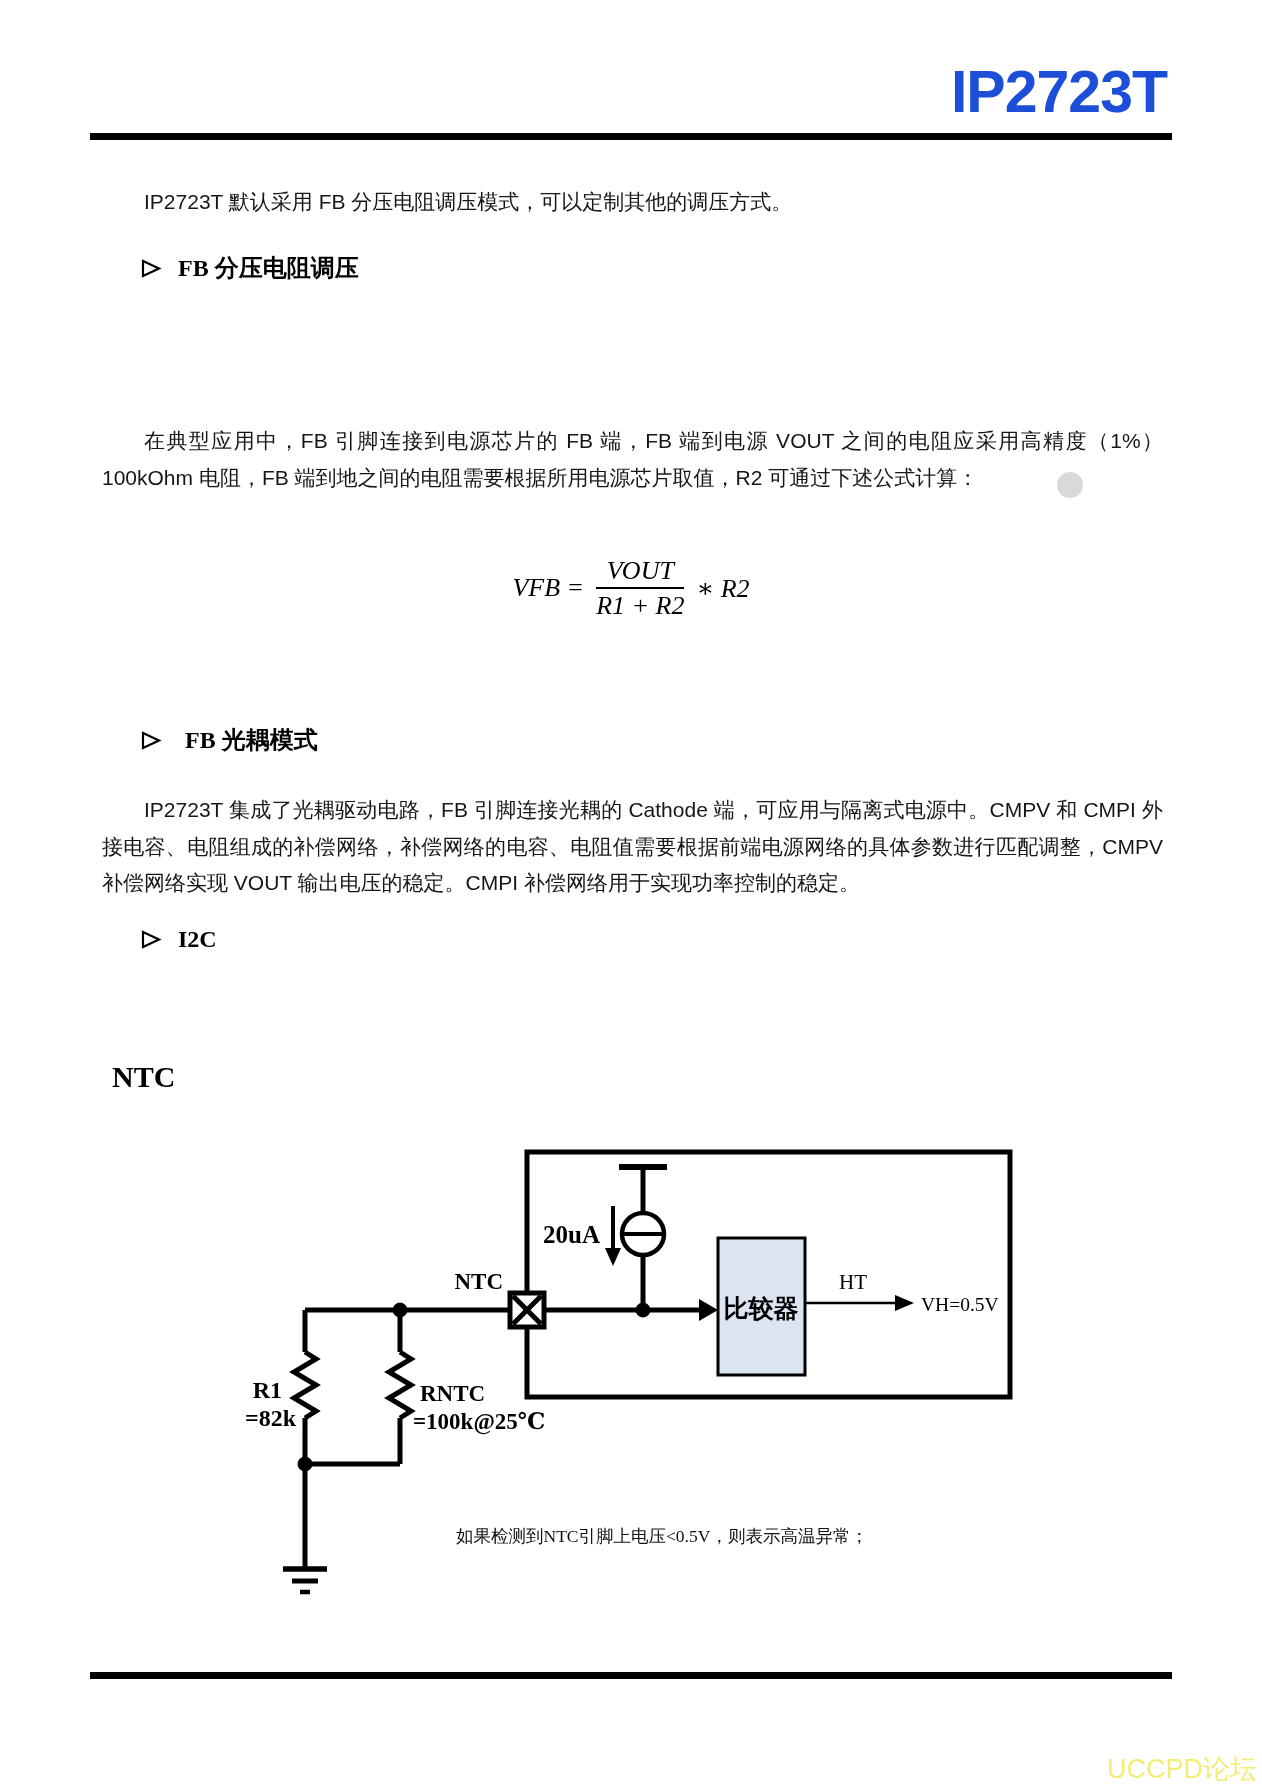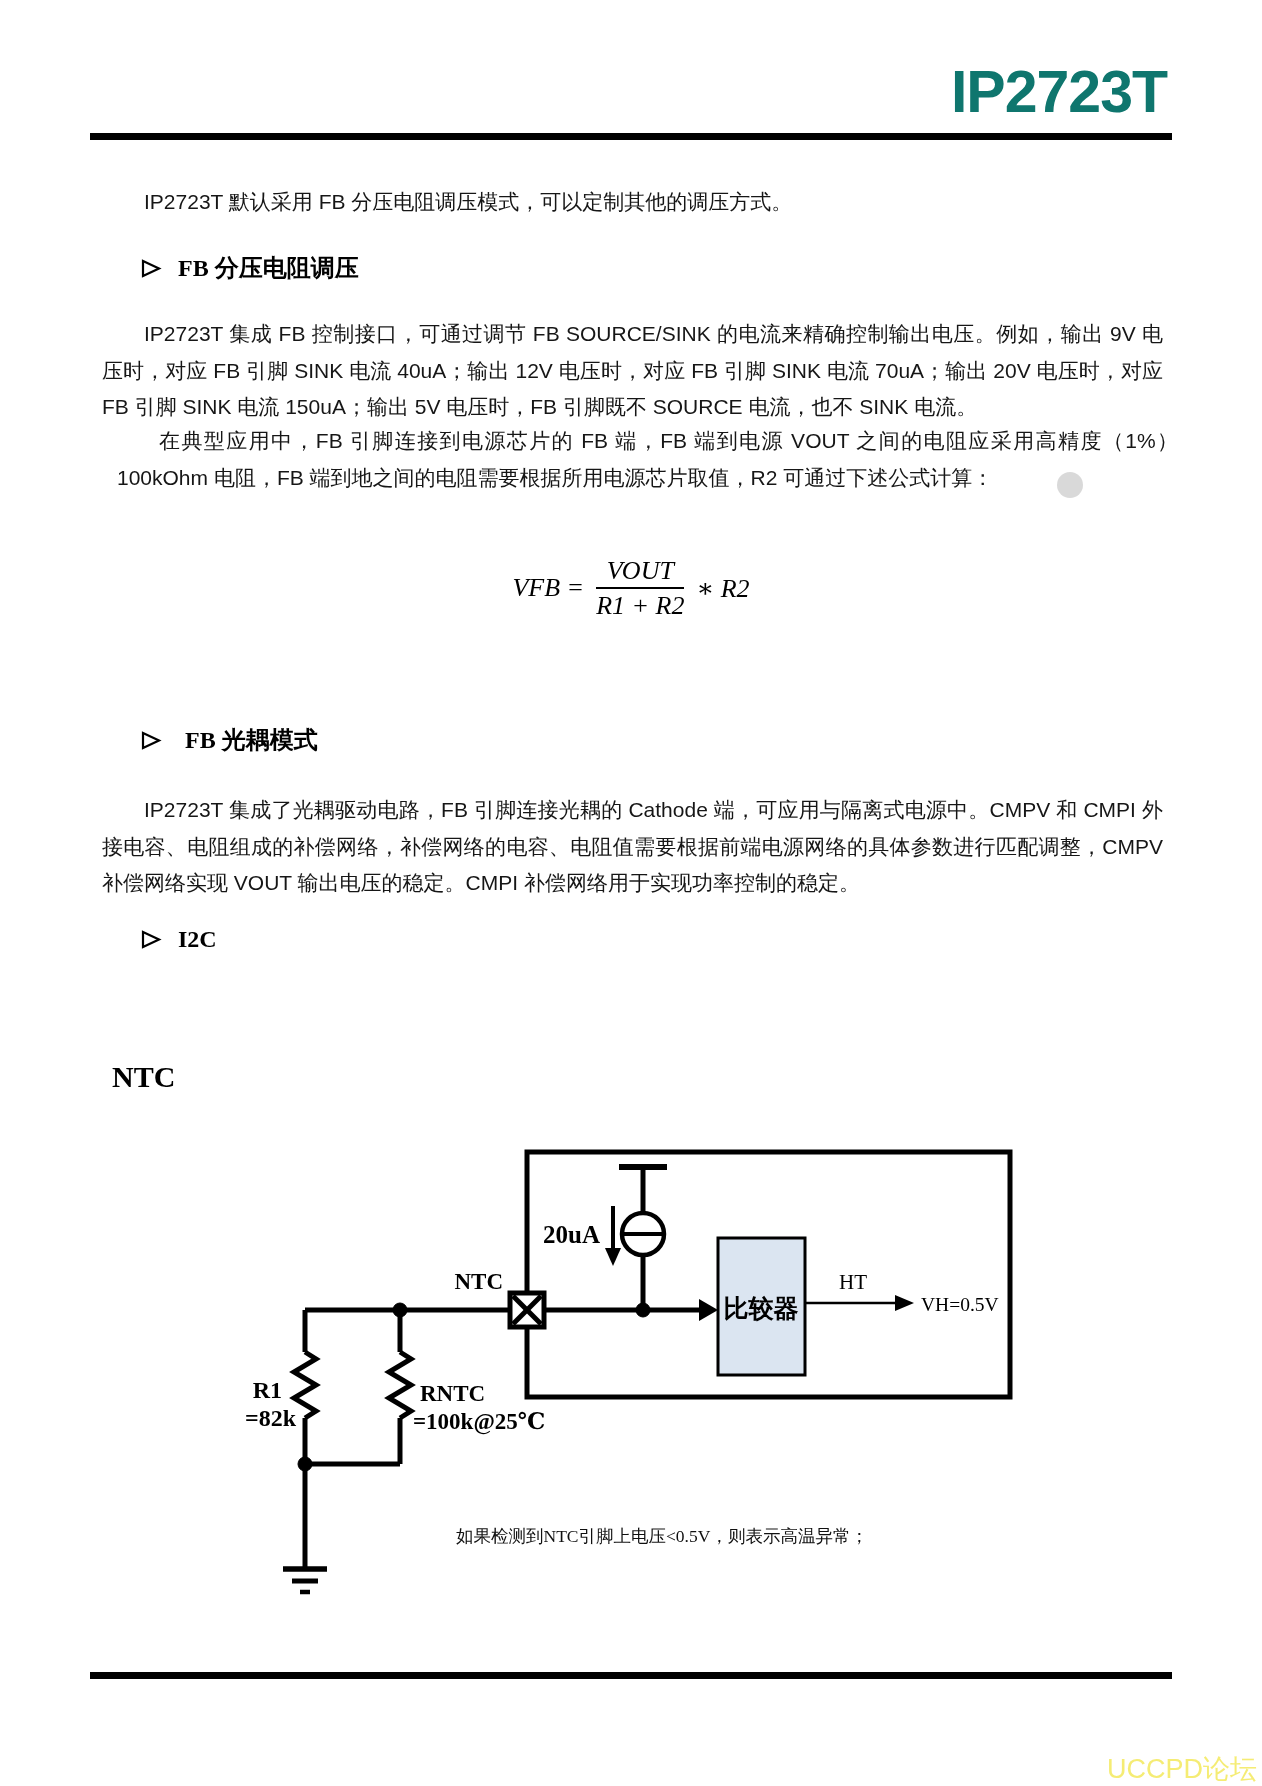--- a/index.html
+++ b/index.html
@@ -1,31 +1,31 @@
 <!DOCTYPE html>
 <html><head>
 <meta charset="utf-8">
 <style>
   html,body{margin:0;padding:0;background:#9a9a9a;}
   .page{position:relative;width:1262px;height:1786px;margin:0 auto;background:#ffffff;
         font-family:"Liberation Sans",sans-serif;color:#141414;overflow:hidden;}
 
   .doc-title{position:absolute;top:58px;right:95px;font-size:59px;font-weight:900;
-             letter-spacing:-1px;color:#0f766e;font-family:"Liberation Sans",sans-serif;}
+             letter-spacing:-1px;color:#1d4ed8;font-family:"Liberation Sans",sans-serif;}
 
   .rule{position:absolute;left:90px;width:1082px;height:7px;background:#000;}
   .rule-top{top:133px;}
   .rule-bottom{top:1672px;}
 
   .para{position:absolute;left:102px;width:1061px;font-size:21px;line-height:36.6px;
         text-align:justify;color:#161616;}
   .indent{text-indent:2em;}
   #p-intro{top:184px;text-align:left;}
   #p-s1p1{top:316px;}
-  #p-s1p2{top:423px;margin-left:15px;}
+  #p-s1p2{top:423px;}
   #p-s2p1{top:792px;}
   #p-s3p1{top:996px;text-align:left;}
   #p-ntc{top:1576px;line-height:45px;font-size:21.5px;}
 
   .sec-h{position:absolute;left:141px;display:flex;align-items:center;gap:16px;
          font-family:"Liberation Serif","DejaVu Serif",serif;font-weight:700;font-size:24px;color:#000;}
   #h-s1{top:252px;} #h-s2{top:724px;gap:23px;} #h-s3{top:926px;justify-content:center;}
   .bullet-svg{display:block;}
 
   .formula{position:absolute;left:0;top:556px;width:100%;display:flex;justify-content:center;
@@ -60,21 +60,20 @@
   <div class="rule rule-top"></div>
 
   <div class="para indent" id="p-intro">IP2723T 默认采用 FB 分压电阻调压模式，可以定制其他的调压方式。</div>
 
   <div class="sec-h" id="h-s1">
     <svg class="bullet-svg" width="21" height="19" viewBox="0 0 21 19">
         <polygon points="2,2 18,9.5 2,17" fill="#ffffff" stroke="#000" stroke-width="2.2"></polygon>
       </svg>
     <span>FB 分压电阻调压</span>
   </div>
-  <div class="para indent" id="p-s1p1">IP2723T 集成 FB 控制接口，可通过调节 FB SOURCE/SINK 的电流来精确控制输出电压。例如，输出 9V 电压时，对应 FB 引脚 SINK 电流 40uA；输出 12V 电压时，对应 FB 引脚 SINK 电流 70uA；输出 20V 电压时，对应 FB 引脚 SINK 电流 150uA；输出 5V 电压时，FB 引脚既不 SOURCE 电流，也不 SINK 电流。</div>
   <div class="para indent" id="p-s1p2">在典型应用中，FB 引脚连接到电源芯片的 FB 端，FB 端到电源 VOUT 之间的电阻应采用高精度（1%）100kOhm 电阻，FB 端到地之间的电阻需要根据所用电源芯片取值，R2 可通过下述公式计算：</div>
 
   <div class="gray-dot"></div>
 
   <div class="formula">
     <span>VFB =</span>
     <span class="frac">
       <span>VOUT</span>
       <span class="frac-bar"></span>
       <span>R1 + R2</span>

